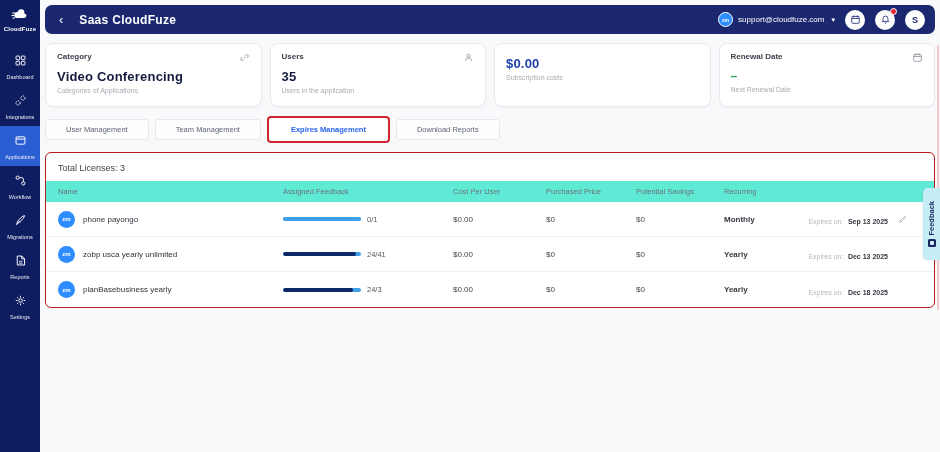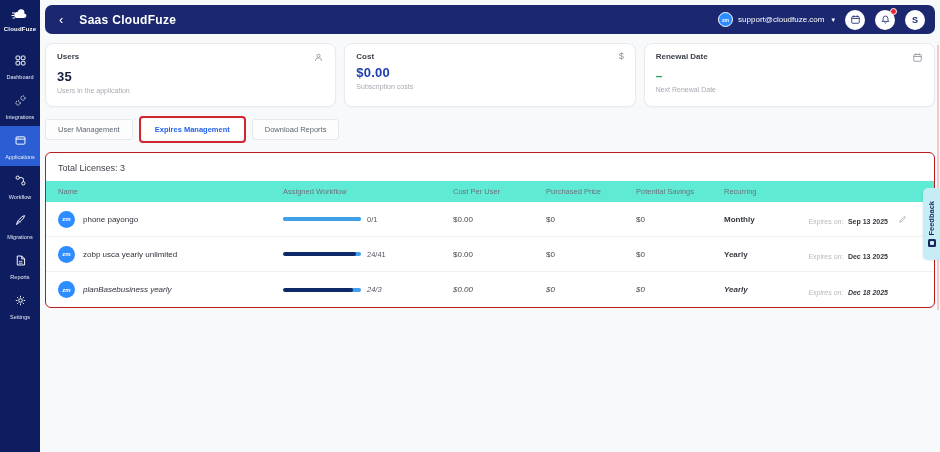--- a/index.html
+++ b/index.html
@@ -66,39 +66,39 @@
   .card-icon { color:#8a909a; font-size:9px; line-height:1; }
   .card-icon svg { width:11px; height:11px; stroke:#8a909a; fill:none; stroke-width:1.2; }
   .card-value { font-size:13px; font-weight:bold; color:var(--value_navy); margin-top:4px; letter-spacing:.2px; }
   .card-value.blue { color:var(--cost_blue); }
   .card-value.green { color:var(--green); font-size:12px; }
   .card-sub { font-size:7px; color:#a7abb3; margin-top:3px; }
   
   .tabs { display:flex; align-items:center; gap:6px; margin-top:9px; }
   .tab {
     font-size:7.5px; color:#5d6570; background:#fdfdfe; border:1px solid #e6e8ec;
-    border-radius:3px; padding:5px 12px; cursor:pointer; font-weight:500;
+    border-radius:3px; padding:5px 20px; cursor:pointer; font-weight:500;
   }
   .tab-annotation { border:2px solid var(--annotation_red); border-radius:4px; padding:1px; }
   .tab.active { color:var(--accent_blue); font-weight:bold; border-color:transparent; background:#fff; }
   
   .panel {
     margin-top:9px; background:#fff; border:1px solid #b91c1c; border-radius:6px;
     overflow:hidden;
   }
   .panel-summary { font-size:9px; font-weight:500; color:#3f444c; padding:10px 12px 8px; }
   .lic-grid {
     display:grid;
     grid-template-columns:225px 170px 93px 90px 88px 78px 1fr 24px;
     align-items:center; padding:0 12px;
   }
   .lic-head { background:#5eead4; height:21px; }
   .lic-head span { font-size:7.5px; color:#6d727b; }
   .lic-row { height:35px; border-bottom:1px solid #f0f0f3; }
-  .lic-row:last-child { border-bottom:none;font-style:italic; }
+  .lic-row:last-child { border-bottom:none; }
   .cell-name { display:flex; align-items:center; gap:8px; }
   .row-avatar {
     width:17px; height:17px; border-radius:50%; background:var(--zoom_blue);
     color:#fff; font-size:6px; font-weight:bold;
     display:flex; align-items:center; justify-content:center;
   }
   .lic-name { font-size:8px; font-weight:500; color:#2e323a; }
   .cell-assigned { display:flex; align-items:center; gap:6px; }
   .bar { width:78px; height:4px; border-radius:2px; overflow:hidden; background:#e8eef7; }
   .bar-fill { height:100%; border-radius:2px; }
@@ -243,40 +243,50 @@
         </span>
         <span class="badge-dot"></span>
       </div>
       <div class="circle-btn">
         <span class="profile-s">S</span>
       </div>
     </div>
   </div>
 
   <div class="cards">
+    <div class="card">
+      <div class="card-head">
+        <span class="card-title">Category</span>
+        <span class="card-icon">
+          <svg viewBox="0 0 16 16">
+              <path d="M6.8 9.2l2.4-2.4"></path>
+              <path d="M7.5 10.4l-1.3 1.3a2.1 2.1 0 0 1-3-3l1.3-1.3"></path>
+              <path d="M8.5 5.6l1.3-1.3a2.1 2.1 0 0 1 3 3l-1.3 1.3"></path>
+            </svg>
+        </span>
+      </div>
+      <div class="card-value">Video Conferencing</div>
+      <div class="card-sub">Categories of Applications</div>
+    </div>
 
     <div class="card">
       <div class="card-head">
         <span class="card-title">Users</span>
         <span class="card-icon">
           <svg viewBox="0 0 16 16">
               <circle cx="8" cy="5.5" r="2.3"></circle>
               <path d="M3.5 13a4.5 4.5 0 0 1 9 0"></path>
             </svg>
         </span>
       </div>
       <div class="card-value">35</div>
       <div class="card-sub">Users in the application</div>
     </div>
 
     <div class="card">
-      <div class="card-head">
-        <span class="card-title">Cost</span>
-        <span class="card-icon">$</span>
-      </div>
       <div class="card-value blue">$0.00</div>
       <div class="card-sub">Subscription costs</div>
     </div>
 
     <div class="card">
       <div class="card-head">
         <span class="card-title">Renewal Date</span>
         <span class="card-icon">
           <svg viewBox="0 0 16 16">
               <rect x="2.5" y="3.5" width="11" height="10" rx="1.5"></rect>
@@ -284,32 +294,33 @@
             </svg>
         </span>
       </div>
       <div class="card-value green">–</div>
       <div class="card-sub">Next Renewal Date</div>
     </div>
   </div>
 
   <div class="tabs">
     <div class="tab">User Management</div>
+    <div class="tab">Team Management</div>
     <div class="tab-annotation">
       <div class="tab active">Expires Management</div>
     </div>
     <div class="tab">Download Reports</div>
   </div>
 
   <div class="panel">
     <div class="panel-summary">Total Licenses: 3</div>
 
     <div class="lic-grid lic-head">
       <span>Name</span>
-      <span>Assigned Workflow</span>
+      <span>Assigned Feedback</span>
       <span>Cost Per User</span>
       <span>Purchased Price</span>
       <span>Potential Savings</span>
       <span>Recurring</span>
       <span></span>
       <span></span>
     </div>
 
     <div class="lic-grid lic-row">
       <div class="cell-name">

